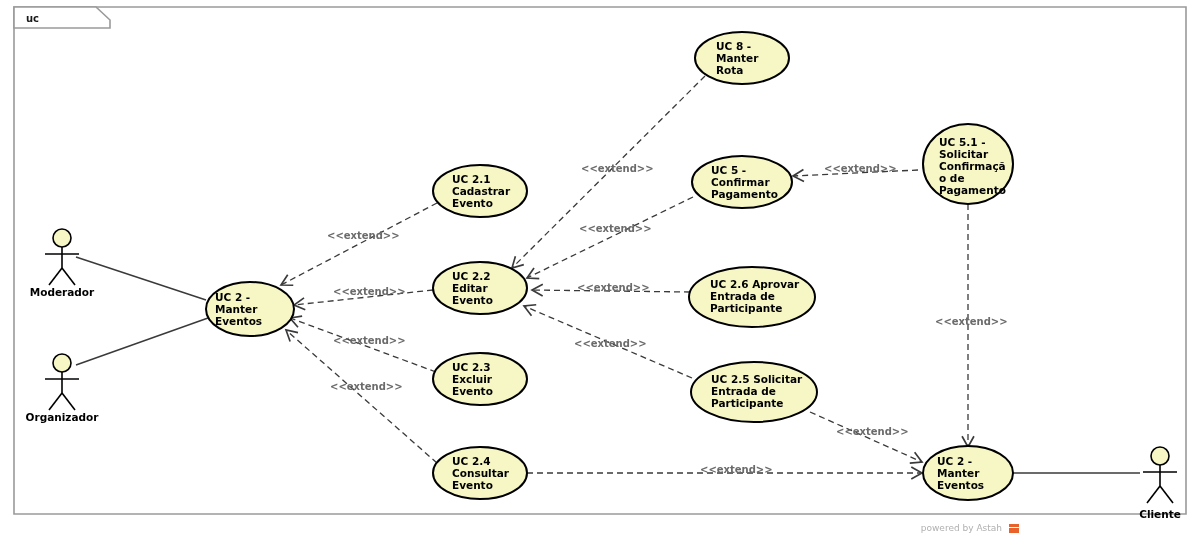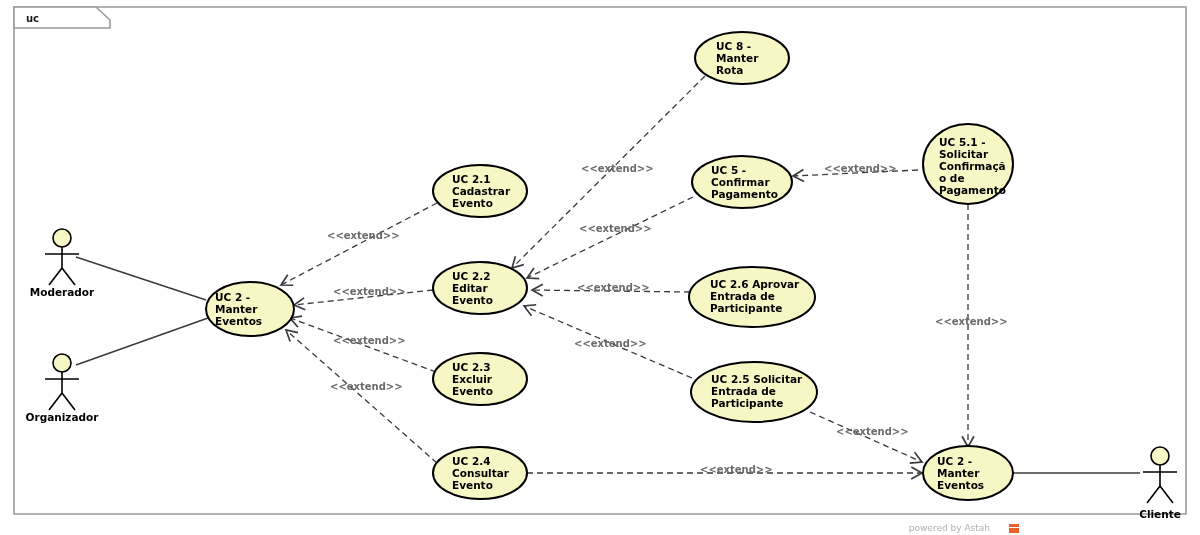--- a/index.html
+++ b/index.html
@@ -54,21 +54,21 @@
   }
   .watermark {
     position: absolute;
     right: 14px;
     bottom: 2px;
     font-family: "DejaVu Sans", sans-serif;
     font-size: 9px;
     color: #b0b0b0;
     display: flex;
     align-items: center;
-    gap: 19px;
+    gap: 7px;
     white-space: nowrap;
   }
   .wm-logo {
     width: 10px;
     height: 9px;
     background: #e8622a;
     display: inline-block;
     position: relative;
   }
   .wm-logo::after {

